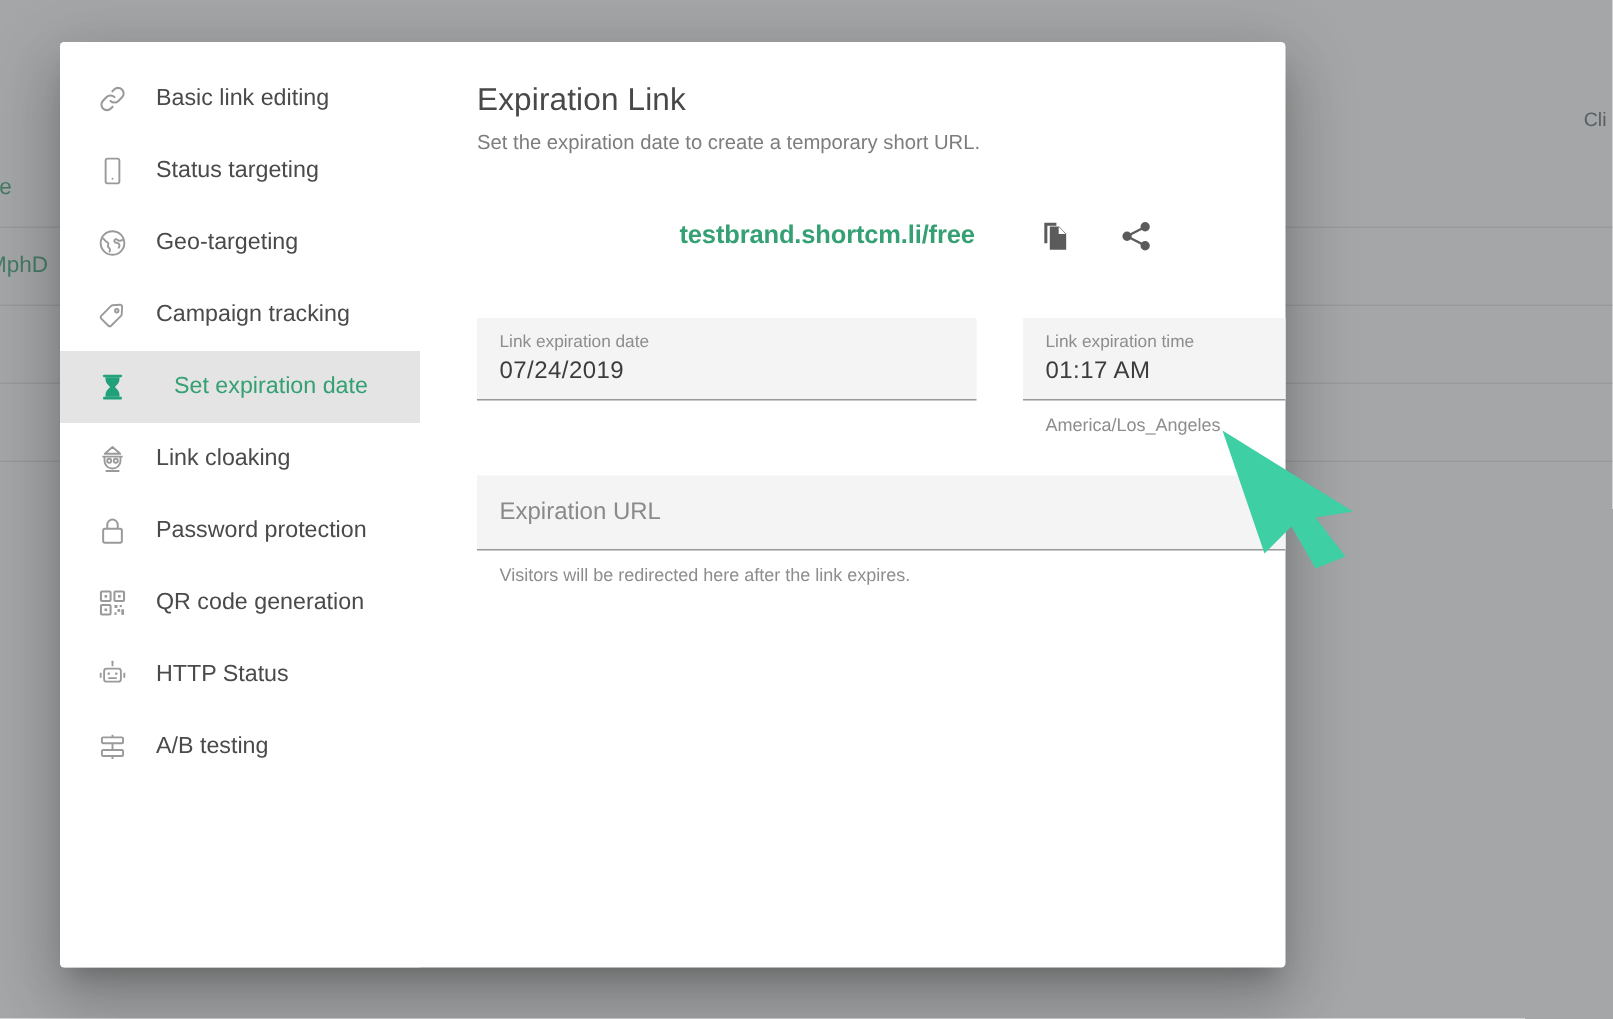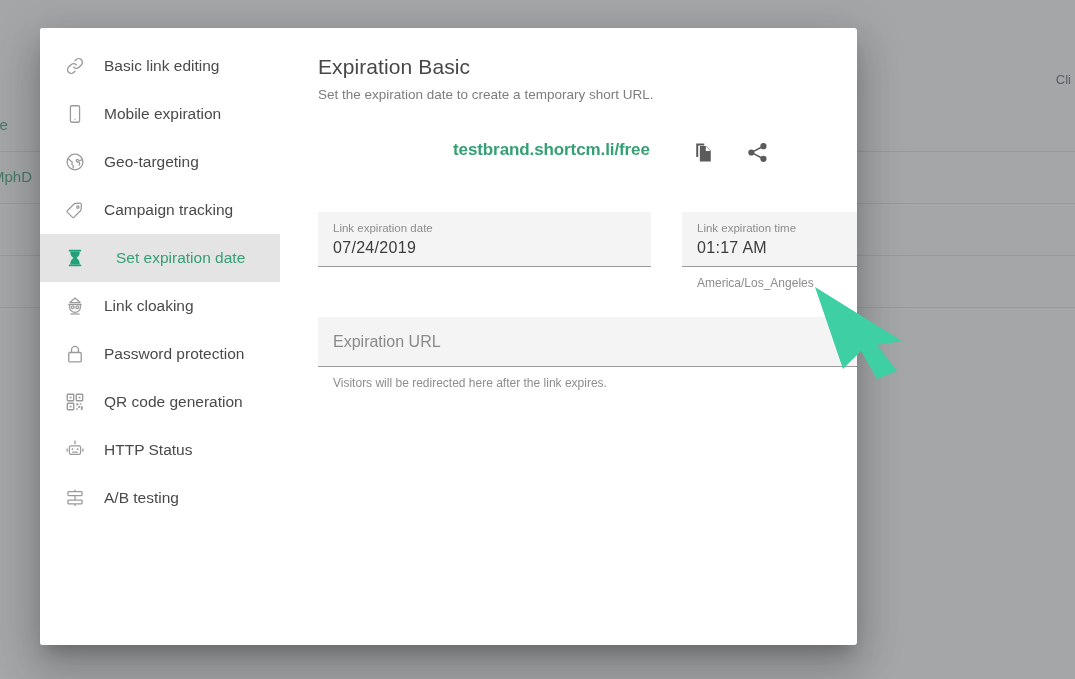--- a/index.html
+++ b/index.html
@@ -96,21 +96,21 @@
   #page-subtitle {
     margin-top: 8px;
     font-size: 13.5px;
     color: #7d7d7d;
   }
 
   
   #short-url-row {
     margin-top: 38px;
     height: 34px;
-    display: flex; align-items: flex-start;
+    display: flex; align-items: center;
     padding-left: 135px;
   }
   #short-url {
     font-size: 17px; font-weight: bold;
     color: #35a074;
     letter-spacing: -.1px;
   }
   .url-action {
     margin-left: 42px;
     width: 24px; height: 24px;
@@ -221,21 +221,21 @@
       <span>Basic link editing</span>
     </div>
 
     <div class="nav-item">
       <span class="nav-icon">
         <svg width="22" height="22" viewBox="0 0 24 24" fill="none" stroke="currentColor" stroke-width="1.4">
           <rect x="7" y="3" width="10" height="18" rx="1.6"></rect>
           <circle cx="12" cy="17.6" r="0.7" fill="currentColor" stroke="none"></circle>
         </svg>
       </span>
-      <span>Mobile expiration</span>
+      <span>Status targeting</span>
     </div>
 
     <div class="nav-item">
       <span class="nav-icon">
         <svg width="22" height="22" viewBox="0 0 24 24" fill="none" stroke="currentColor" stroke-width="1.4">
           <circle cx="12" cy="12" r="8.6"></circle>
           <path d="M4.6 8.5c1.2.6 2 1.6 2.6 2.3.5.6 1.4.5 1.7 1.3.3.9-.4 1.6-.2 2.4.2.8 1.2 1 1.4 1.9.2.8-.3 1.7-.1 2.5"></path>
           <path d="M19.6 9.6c-1 .2-1.9 1-2.8.8-.9-.2-1.3-1.2-2.2-1.2-.9 0-1.4.9-1.2 1.7.2.8 1.2 1 2 1.1.9.1 1.6.8 1.7 1.6.1.9-.6 1.5-.8 2.4"></path>
         </svg>
       </span>
@@ -332,21 +332,21 @@
           <rect x="4.3" y="14.2" width="15.4" height="4.3" rx="0.9"></rect>
           <path d="M12 3v2M12 9.3v5M12 18.5v2.3"></path>
         </svg>
       </span>
       <span>A/B testing</span>
     </div>
   </nav>
 
   <section id="content">
 
-    <h1 id="page-title">Expiration Basic</h1>
+    <h1 id="page-title">Expiration Link</h1>
     <p id="page-subtitle">Set the expiration date to create a temporary short URL.</p>
 
     <div id="short-url-row">
       <a id="short-url">testbrand.shortcm.li/free</a>
 
       <span class="url-action">
         <svg width="23" height="23" viewBox="0 0 24 24" fill="none">
           <path d="M4.4 2.6h8.4v2.1H6.5v12.1H4.4z" fill="currentColor"></path>
           <path d="M8.2 5.2h6.4l5 5v11.2H8.2z" fill="currentColor"></path>
           <path d="M14.4 5.4v5h4.8" fill="#ffffff"></path>

